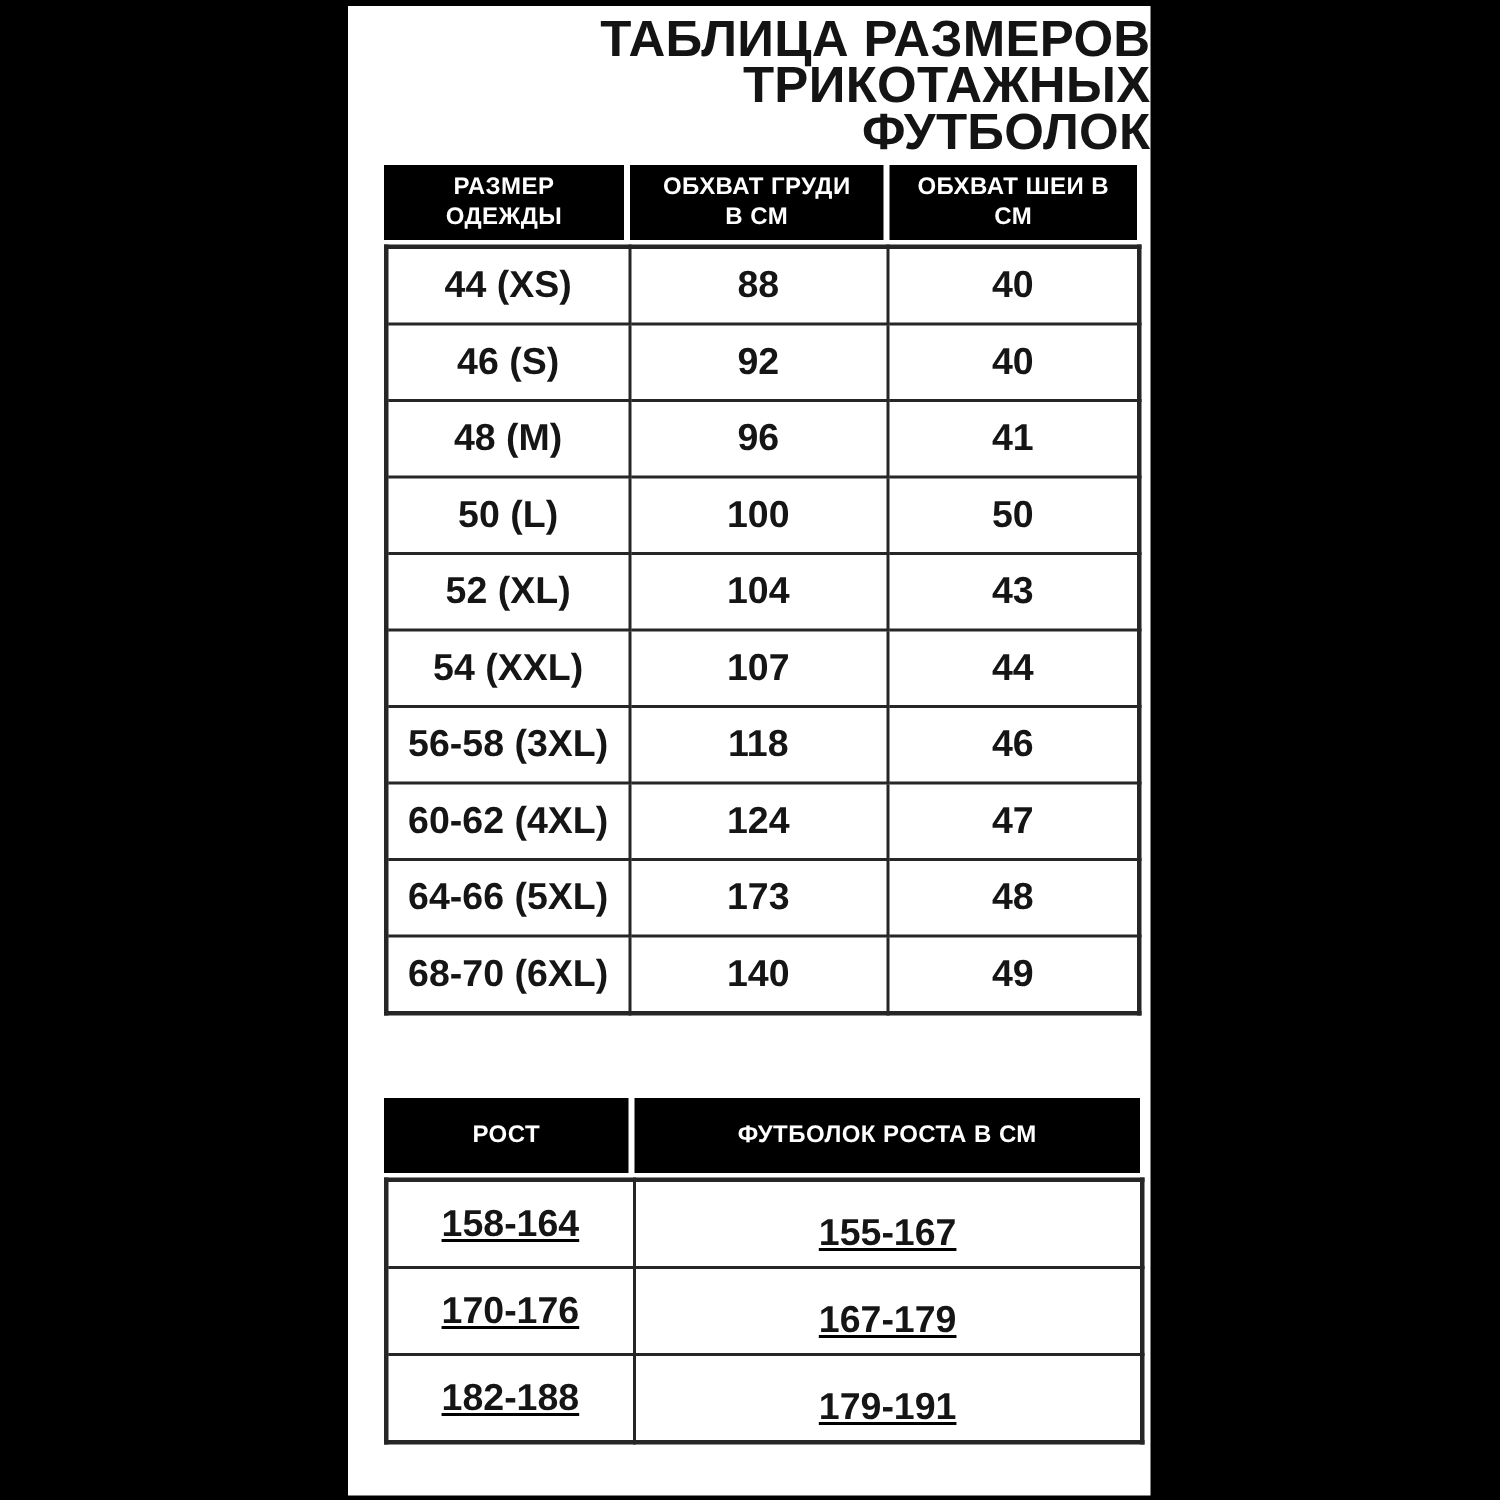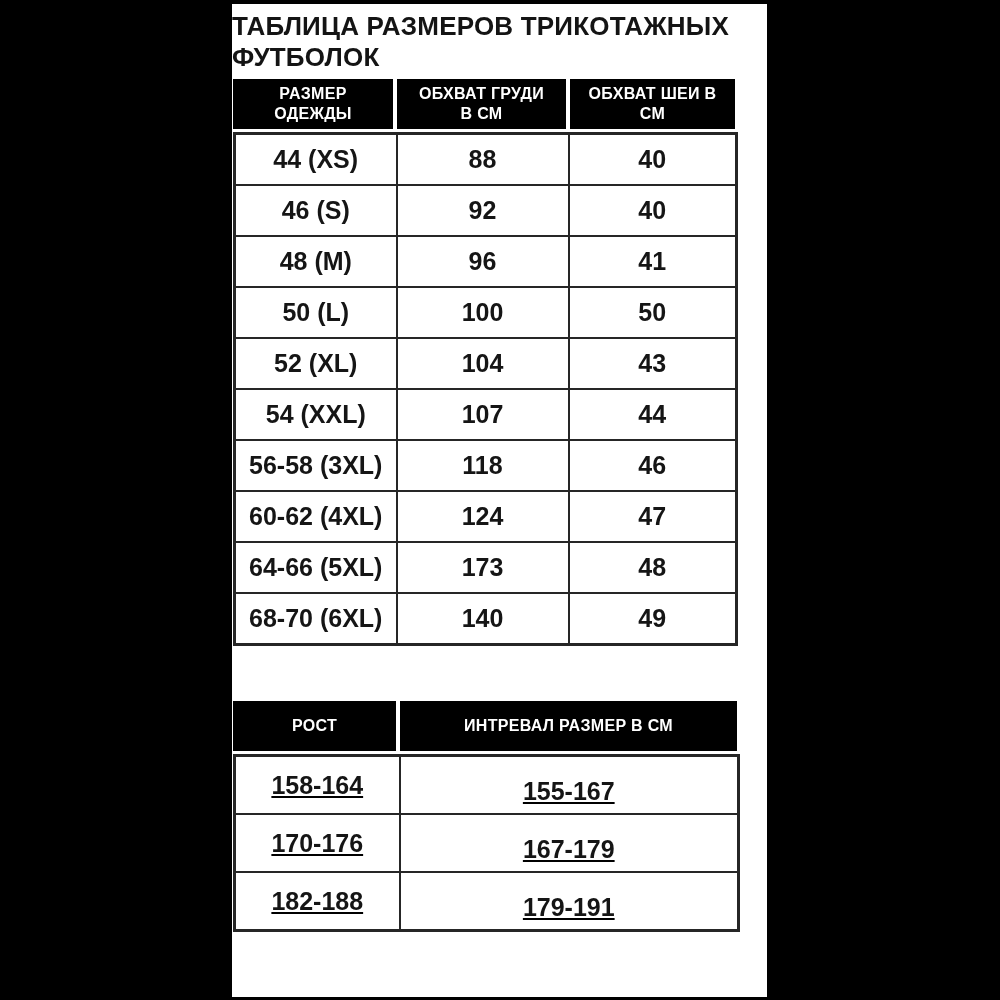--- a/index.html
+++ b/index.html
@@ -12,30 +12,30 @@
   }
   .sheet {
     position: absolute;
     left: 232px; top: 4px;
     width: 535px; height: 993px;
     background: #ffffff;
   }
   .title {
     margin: 0;
     padding-top: 7px;
-    text-align: left;
-    font-size: 26px;
+    text-align: right;
+    font-size: 34px;
     line-height: 31px;
     font-weight: 700;
     color: #141414;
     letter-spacing: 0.2px;
     white-space: pre-line;
   }
   .tbl-wrap {
-    margin-left: 1px;
+    margin-left: 24px;
     width: 502px;
   }
   .tbl1-wrap { margin-top: 6px; }
   .tbl2-wrap { margin-top: 55px; width: 504px; text-decoration: underline; }
 
   
   .thead {
     display: grid;
     gap: 4px;
     margin-bottom: 3px;
@@ -155,21 +155,21 @@
           <td>140</td>
           <td>49</td>
         </tr>
       </tbody>
     </table>
   </div>
 
   <div class="tbl-wrap tbl2-wrap">
     <div class="thead thead2">
       <div class="th">РОСТ</div>
-      <div class="th">ИНТРЕВАЛ РАЗМЕР В СМ</div>
+      <div class="th">ФУТБОЛОК РОСТА В СМ</div>
     </div>
     <table class="tbl2">
       <colgroup>
           <col style="width:165px">
           <col style="width:339px">
         </colgroup>
       <tbody>
         <tr>
           <td>158-164</td>
           <td class="low">155-167</td>

